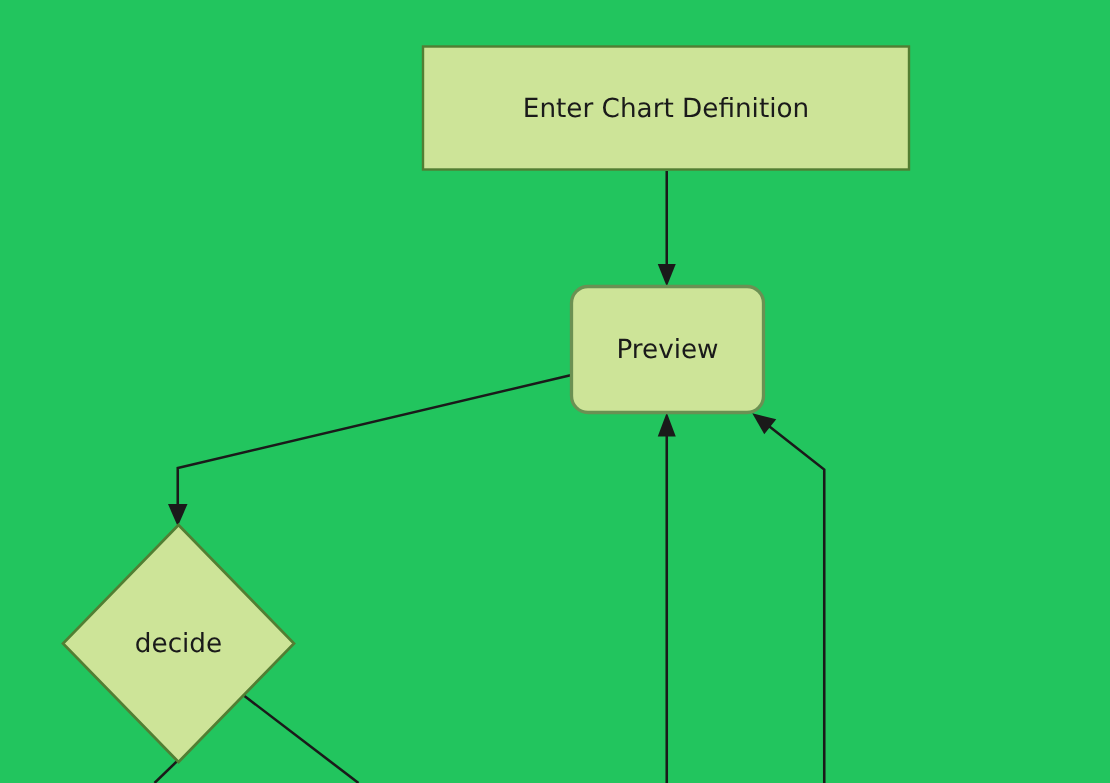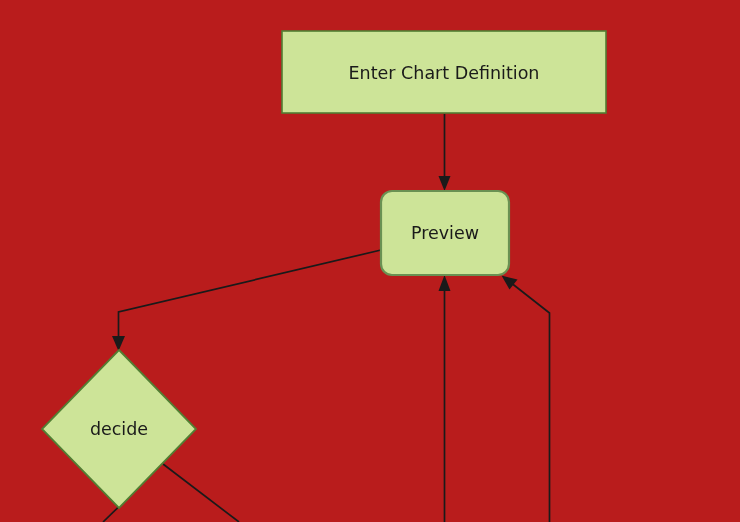--- a/index.html
+++ b/index.html
@@ -8,21 +8,21 @@
     padding: 0;
     background: #ffffff;
   }
   body {
     font-family: "DejaVu Sans", "Liberation Sans", sans-serif;
   }
   #canvas {
     position: relative;
     width: 740px;
     height: 522px;
-    background: #b91c1c;
+    background: #22c55e;
     overflow: hidden;
   }
   #flow-svg {
     position: absolute;
     top: 0;
     left: 0;
     width: 740px;
     height: 522px;
     display: block;
   }

